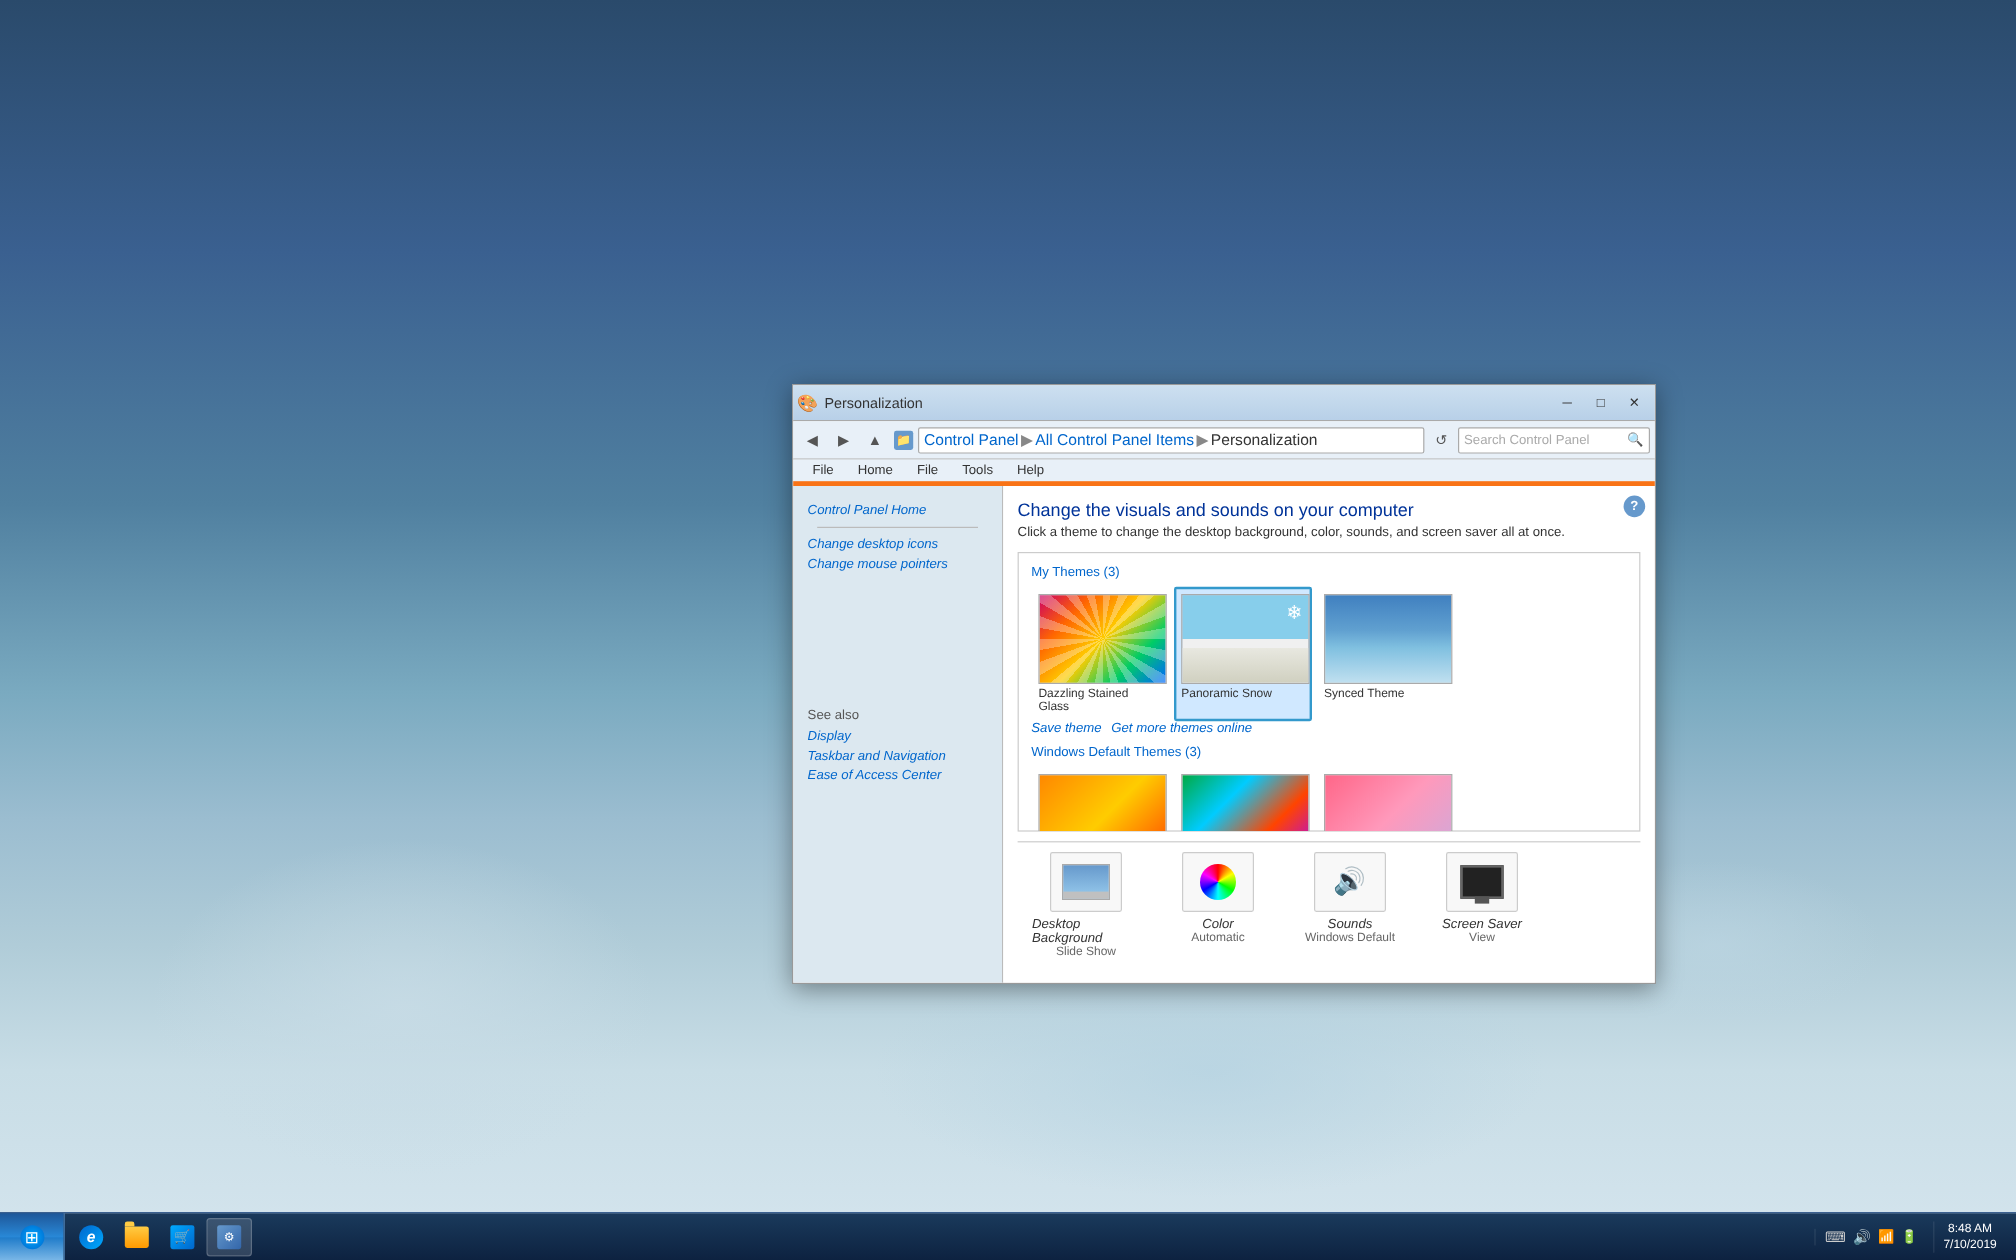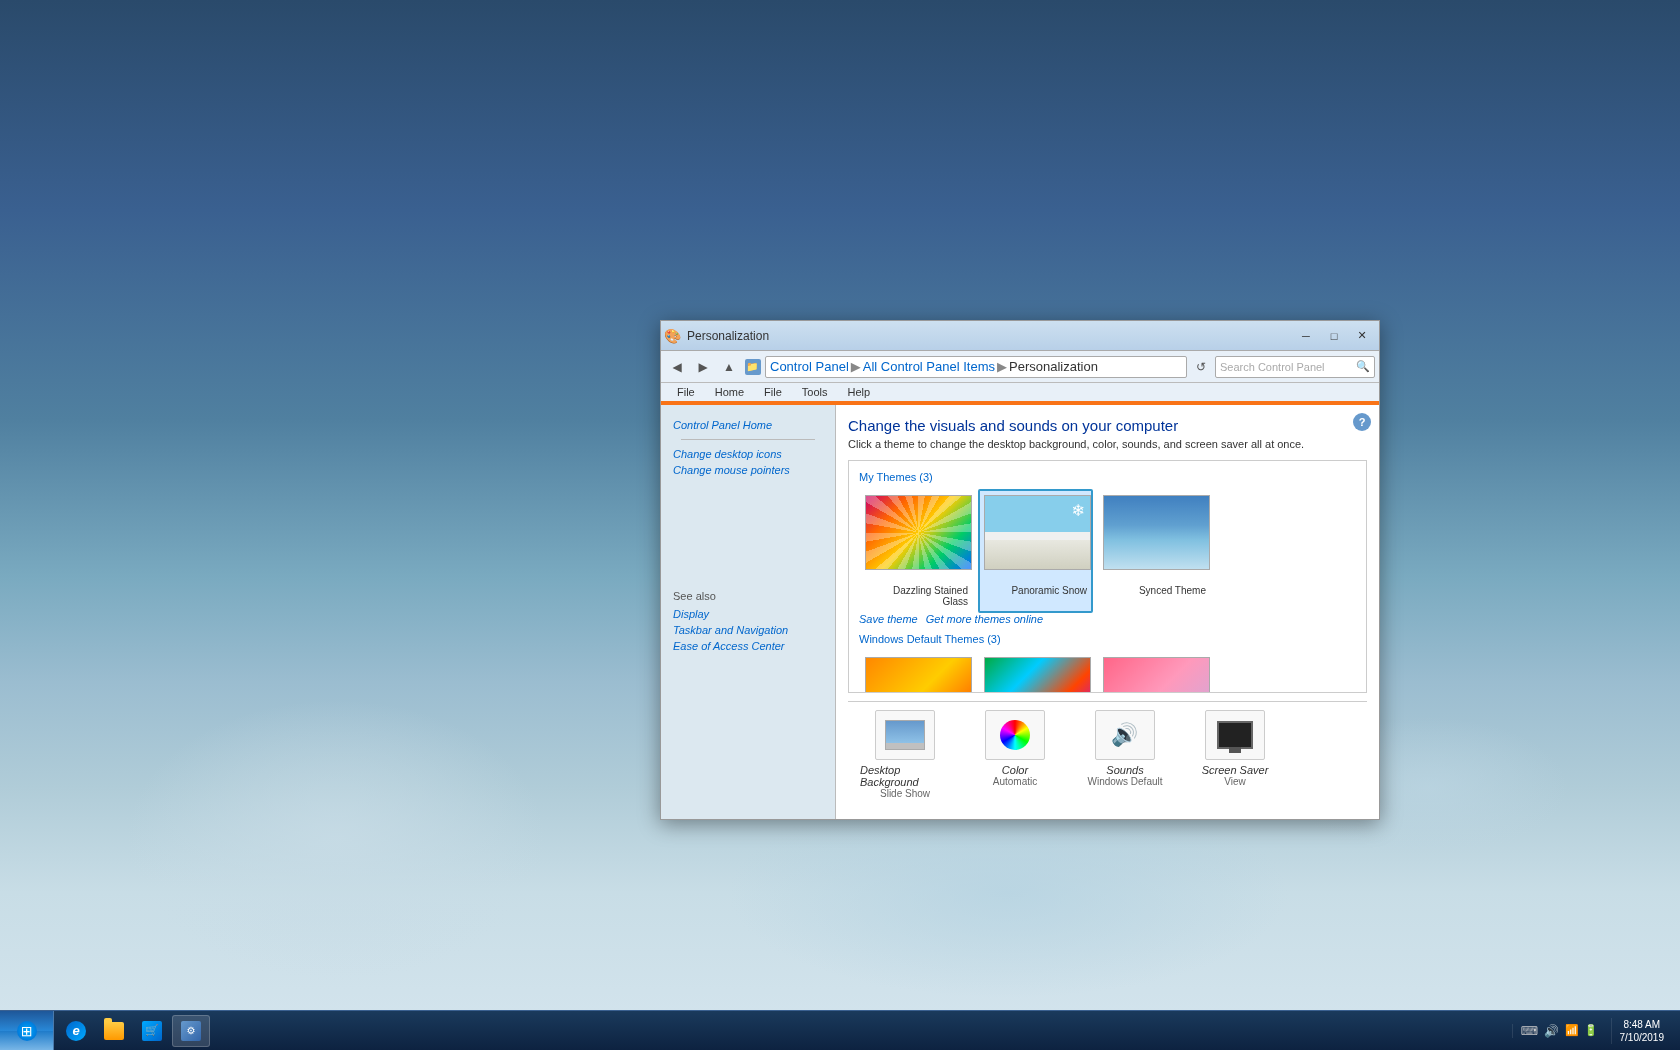--- a/index.html
+++ b/index.html
@@ -379,22 +379,22 @@
       width: 107px;
       height: 75px;
       border: 1px solid #aaa;
       overflow: hidden;
       position: relative;
     }
 
     .theme-label {
       font-size: 10px;
       color: #333;
-      margin-top: 15px;
-      text-align: right;
+      margin-top: 3px;
+      text-align: left;
       word-wrap: break-word;
     }
 
     
     .thumb-dazzling {
       background: linear-gradient(135deg, #cc0066 0%, #ff6600 25%, #ffcc00 50%, #00cc66 75%, #0066ff 100%);
       position: relative;
     }
     .thumb-dazzling::after {
       content: '';

